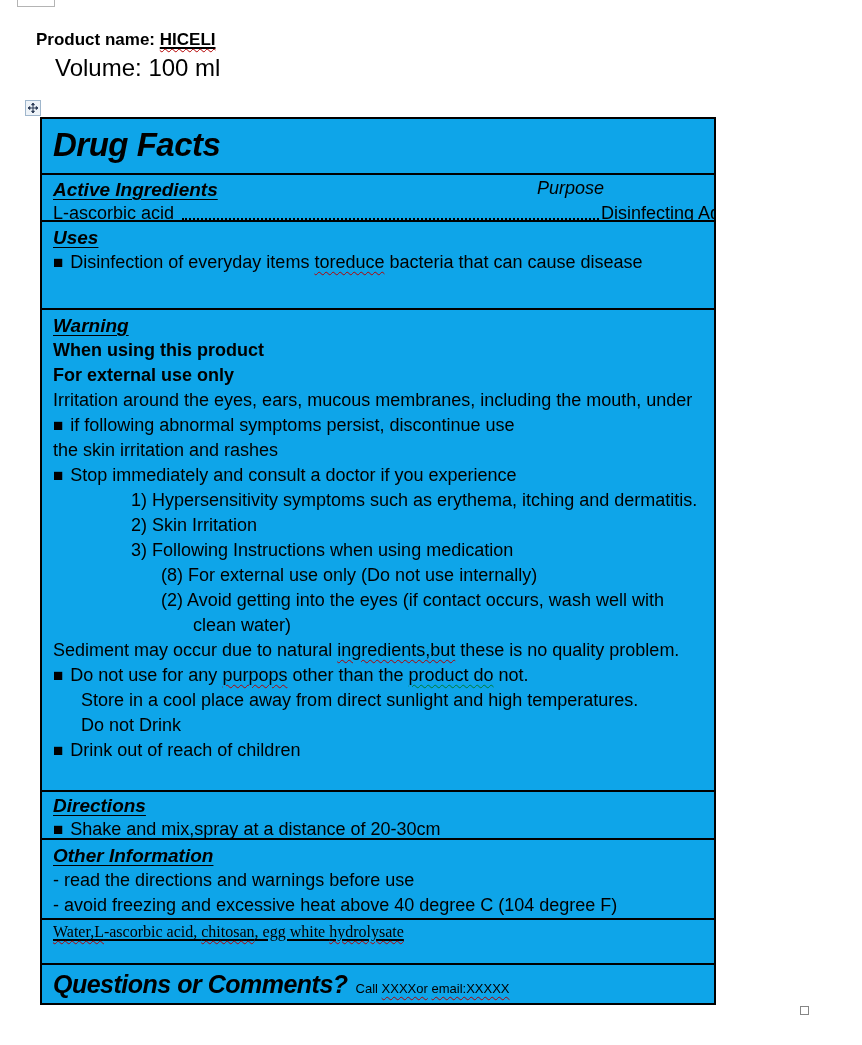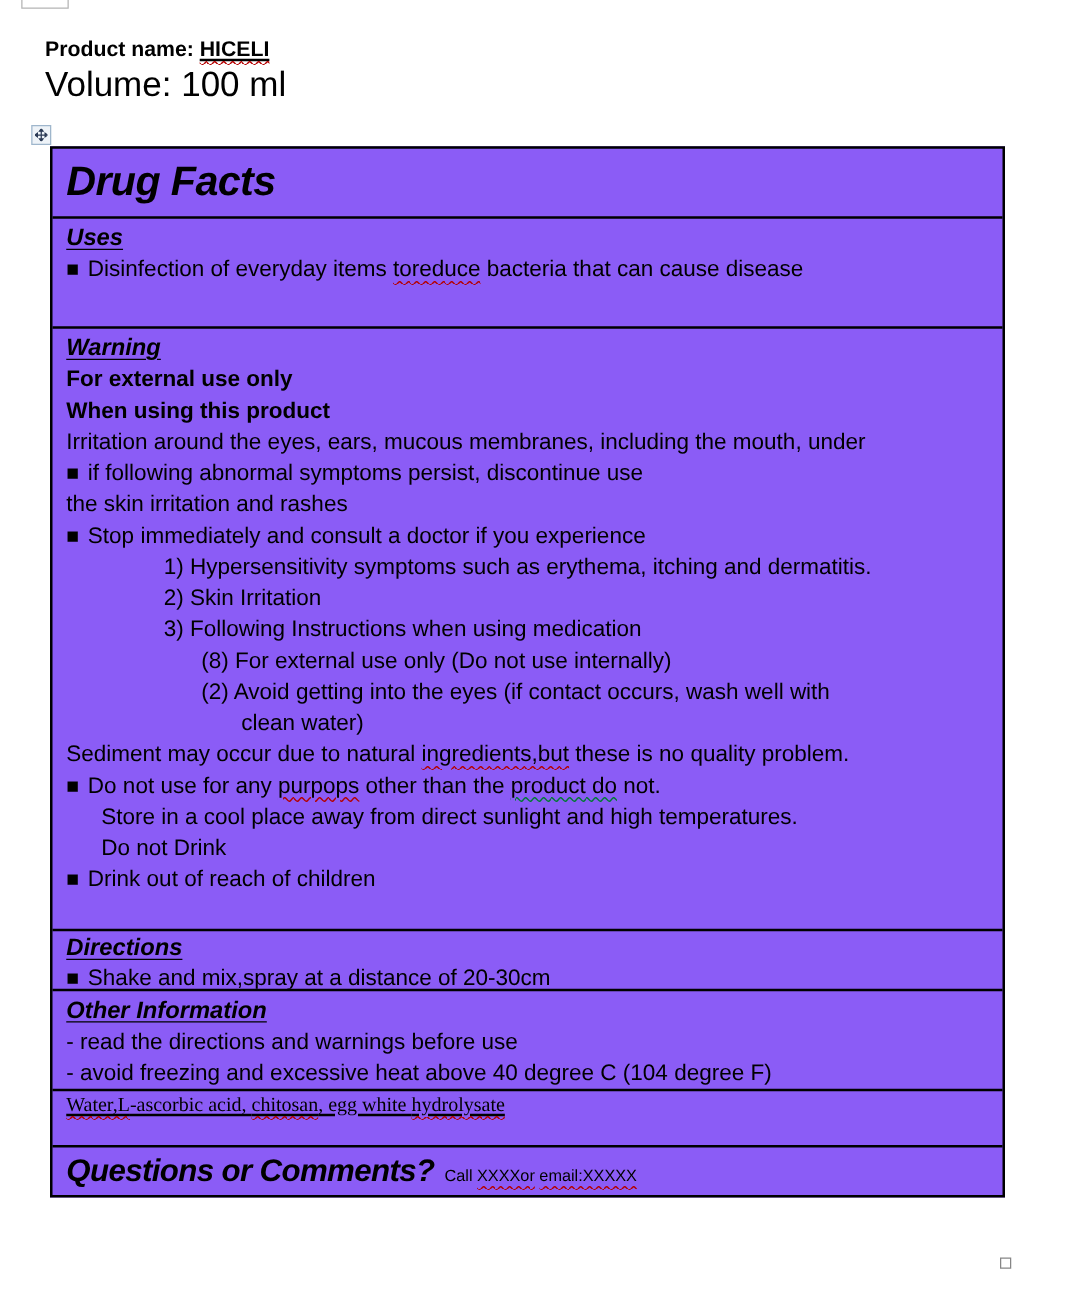--- a/index.html
+++ b/index.html
@@ -6,34 +6,34 @@
   .page{position:relative;width:862px;height:1045px;background:#ffffff;overflow:hidden;
         font-family:"Liberation Sans", sans-serif;color:#000;}
 
   
   .clipped-box{position:absolute;left:17px;top:-9px;width:36px;height:14px;
                border:1px solid #b4b4b4;background:#fff;}
 
   
   .prod-header{position:absolute;left:36px;top:26px;line-height:28px;}
   .prod-line1{font-size:17px;font-weight:bold;}
-  .prod-line2{font-size:28px;}
+  .prod-line2{font-size:24px;margin-left:19px;}
 
   
   .move-handle{position:absolute;left:25px;top:100px;width:14px;height:14px;
                border:1px solid var(--handle-border,#9fb6cc);background:#eef3f8;
                display:flex;align-items:center;justify-content:center;}
 
   
   .resize-handle{position:absolute;left:800px;top:1006px;width:7px;height:7px;
                  border:1px solid #868686;background:#fff;}
 
   
-  .dftable{position:absolute;left:40px;top:117px;width:764px;
-           border:2px solid var(--table-border,#000);box-sizing:border-box;background:#8b5cf6;}
+  .dftable{position:absolute;left:40px;top:117px;width:676px;
+           border:2px solid var(--table-border,#000);box-sizing:border-box;background:#0ea5e9;}
   .row{box-sizing:border-box;overflow:hidden;padding:3px 10px 0 11px;}
   .row + .row{border-top:2px solid var(--table-border,#000);}
 
   .row-title{height:54px;padding-top:7px;}
   .df-title{font-size:33px;font-weight:bold;font-style:italic;letter-spacing:-0.5px;}
 
   .row-active{height:47px;padding-top:2px;}
   .row-uses{height:88px;}
   .row-warning{height:482px;}
   .row-directions{height:48px;padding-top:1px;}
@@ -99,33 +99,44 @@
       </g>
     </svg>
   </div>
 
   <div class="dftable">
 
     <div class="row row-title">
       <span class="df-title">Drug Facts</span>
     </div>
 
+    <div class="row row-active">
+      <div class="active-line1">
+        <span class="sec-heading">Active Ingredients</span>
+        <span class="purpose-label">Purpose</span>
+      </div>
+      <div class="active-line2">
+        <span>L-ascorbic acid</span>
+        <span class="leader"></span>
+        <span>Disinfecting Agent</span>
+      </div>
+    </div>
 
     <div class="row row-uses">
       <span class="sec-heading">Uses</span>
       <div>
           <div class="tline"><span class="bullet">■</span><span>Disinfection of everyday items </span><span class="squiggle-red">toreduce</span><span> bacteria that can cause disease</span></div>
         </div>
     </div>
 
     <div class="row row-warning">
       <span class="sec-heading">Warning</span>
       <div>
+          <div class="tline bold"><span>When using this product</span></div>
           <div class="tline bold"><span>For external use only</span></div>
-          <div class="tline bold"><span>When using this product</span></div>
           <div class="tline"><span>Irritation around the eyes, ears, mucous membranes, including the mouth, under</span></div>
           <div class="tline"><span class="bullet">■</span><span>if following abnormal symptoms persist, discontinue use</span></div>
           <div class="tline"><span>the skin irritation and rashes</span></div>
           <div class="tline"><span class="bullet">■</span><span>Stop immediately and consult a doctor if you experience</span></div>
           <div class="tline indent-2"><span>1) Hypersensitivity symptoms such as erythema, itching and dermatitis.</span></div>
           <div class="tline indent-2"><span>2) Skin Irritation</span></div>
           <div class="tline indent-2"><span>3) Following Instructions when using medication</span></div>
           <div class="tline indent-3"><span>(8) For external use only (Do not use internally)</span></div>
           <div class="tline indent-3"><span>(2) Avoid getting into the eyes (if contact occurs, wash well with</span></div>
           <div class="tline indent-4"><span>clean water)</span></div>

